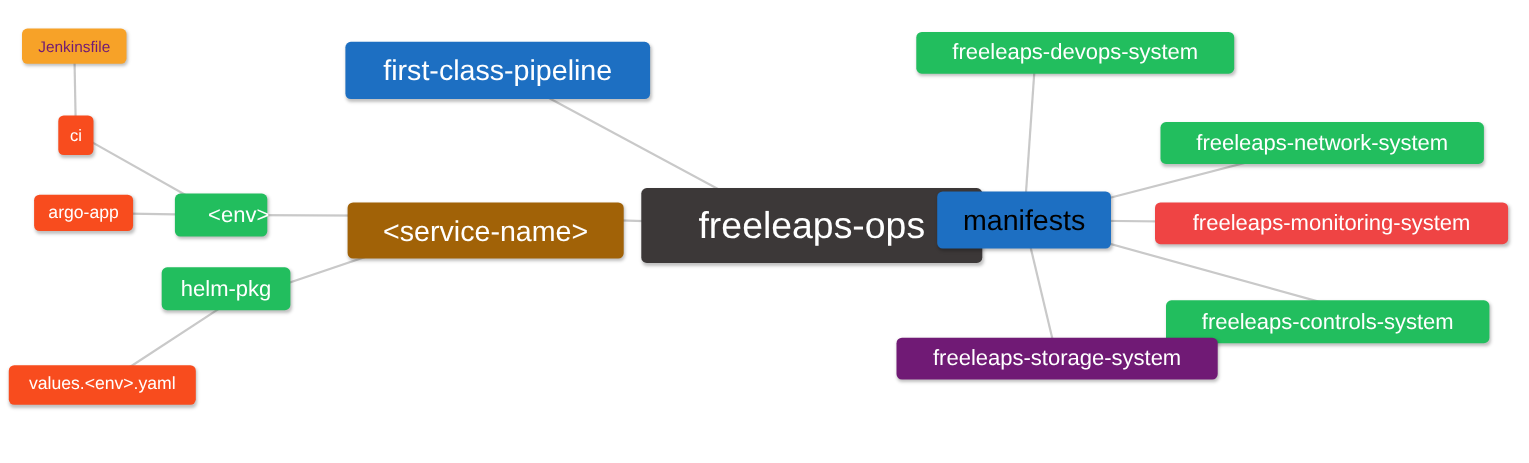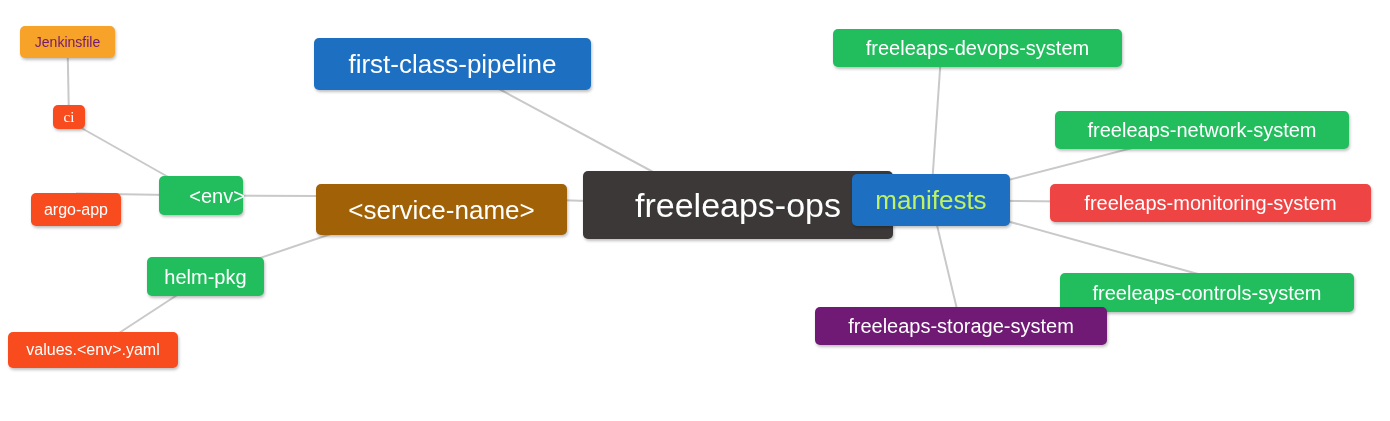--- a/index.html
+++ b/index.html
@@ -63,53 +63,53 @@
       <line x1="931" y1="200" x2="1202" y2="130" stroke="#c9c9c9" stroke-width="2"></line>
       <line x1="931" y1="200" x2="1210.5" y2="203" stroke="#c9c9c9" stroke-width="2"></line>
       <line x1="931" y1="200" x2="1207" y2="276.5" stroke="#c9c9c9" stroke-width="2"></line>
       <line x1="931" y1="200" x2="961" y2="326" stroke="#c9c9c9" stroke-width="2"></line>
     </svg>
 
   <div class="node fs14" style="left: 20px; top: 26px; width: 95px; height: 32px; background: rgb(247, 162, 40); color: #701a75;">
     <span>Jenkinsfile</span>
   </div>
 
-  <div class="node fs15" style="left: 53px; top: 105px; width: 32px; height: 24px; background: rgb(248, 76, 30); color: rgb(255, 255, 255); font-family: Liberation Serif, serif;">
+  <div class="node fs15" style="left: 53px; top: 105px; width: 32px; height: 36px; background: rgb(248, 76, 30); color: rgb(255, 255, 255);">
     <span>ci</span>
   </div>
 
-  <div class="node fs16" style="left: 31px; top: 177px; width: 90px; height: 33px; background: rgb(248, 76, 30); color: rgb(255, 255, 255); margin-top: 16px;">
+  <div class="node fs16" style="left: 31px; top: 177px; width: 90px; height: 33px; background: rgb(248, 76, 30); color: rgb(255, 255, 255);">
     <span>argo-app</span>
   </div>
 
   <div class="node fs20" style="left: 159px; top: 176px; width: 84px; height: 39px; background: rgb(34, 190, 94); color: rgb(255, 255, 255); padding-left: 32px;">
     <span>&lt;env&gt;</span>
   </div>
 
-  <div class="node fs20" style="left: 147px; top: 257px; width: 117px; height: 39px; background: rgb(34, 190, 94); color: rgb(255, 255, 255);">
+  <div class="node fs20" style="left: 147px; top: 243px; width: 117px; height: 39px; background: rgb(34, 190, 94); color: rgb(255, 255, 255);">
     <span>helm-pkg</span>
   </div>
 
   <div class="node fs16" style="left: 8px; top: 332px; width: 170px; height: 36px; background: rgb(248, 76, 30); color: rgb(255, 255, 255);">
     <span>values.&lt;env&gt;.yaml</span>
   </div>
 
   <div class="node fs26" style="left: 314px; top: 38px; width: 277px; height: 52px; background: rgb(29, 111, 194); color: rgb(255, 255, 255);">
     <span>first-class-pipeline</span>
   </div>
 
   <div class="node fs26" style="left: 316px; top: 184px; width: 251px; height: 51px; background: #a16207; color: rgb(255, 255, 255);">
     <span>&lt;service-name&gt;</span>
   </div>
 
   <div class="node fs34" style="left: 583px; top: 171px; width: 310px; height: 68px; background: rgb(60, 56, 56); color: rgb(255, 255, 255);">
     <span>freeleaps-ops</span>
   </div>
 
-  <div class="node fs26" style="left: 852px; top: 174px; width: 158px; height: 52px; background: rgb(29, 111, 194); color: #bef264;">
+  <div class="node fs26" style="left: 852px; top: 174px; width: 158px; height: 52px; background: rgb(29, 111, 194); color: #000000;">
     <span>manifests</span>
   </div>
 
   <div class="node fs20" style="left: 798px; top: 29px; width: 289px; height: 38px; background: rgb(34, 190, 94); color: rgb(255, 255, 255); margin-left: 35px;">
     <span>freeleaps-devops-system</span>
   </div>
 
   <div class="node fs20" style="left: 1055px; top: 111px; width: 294px; height: 38px; background: rgb(34, 190, 94); color: rgb(255, 255, 255);">
     <span>freeleaps-network-system</span>
   </div>

